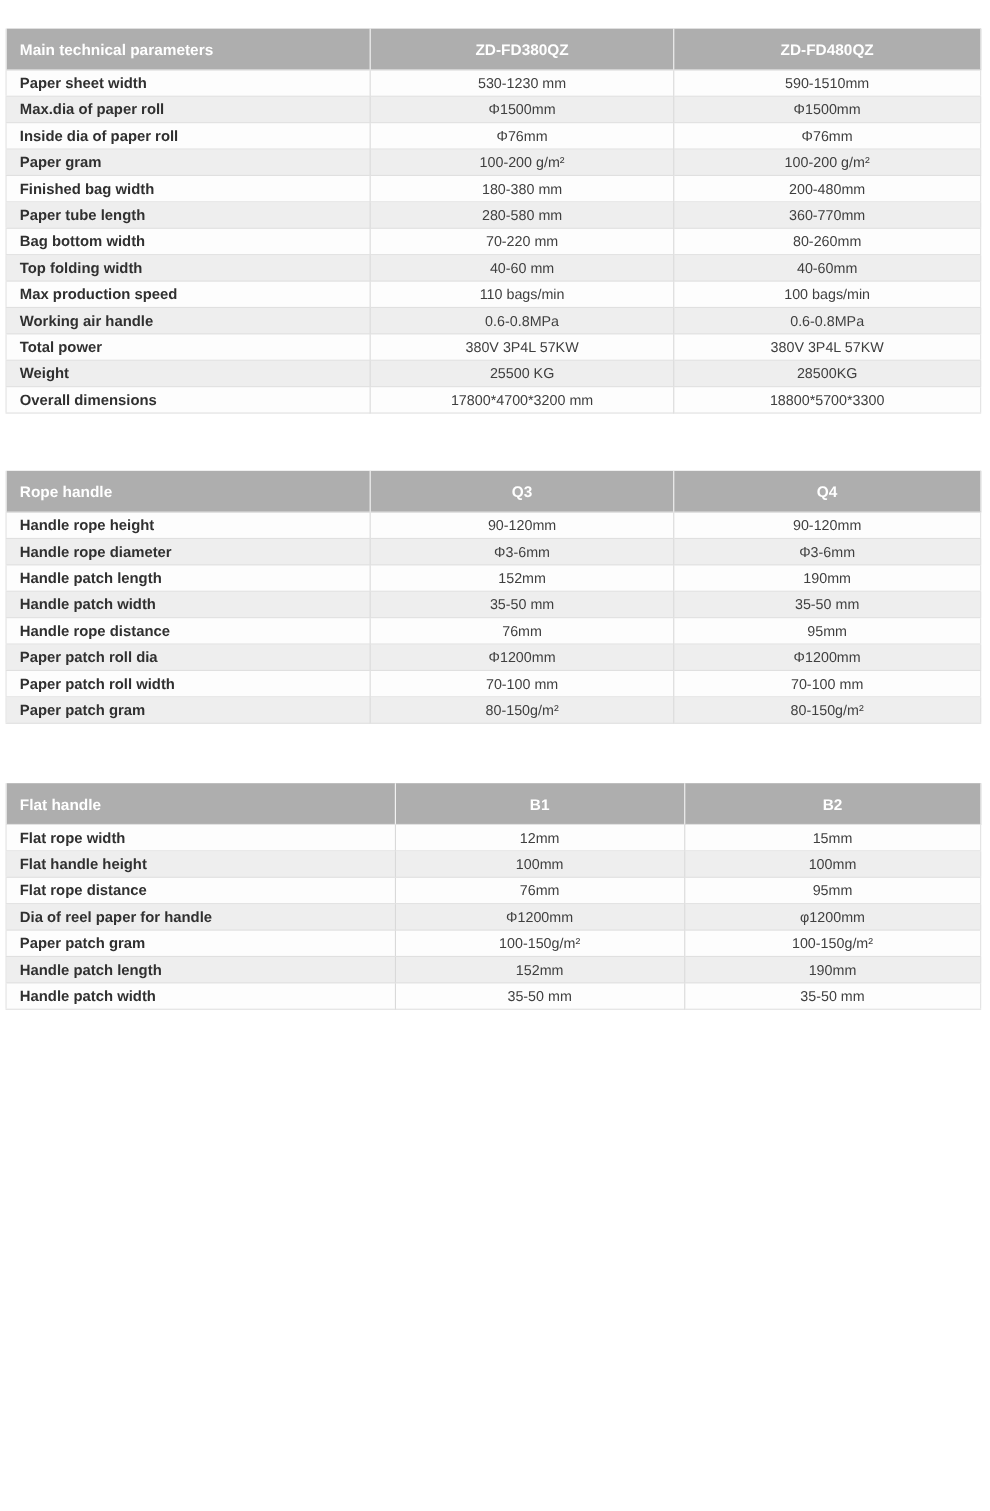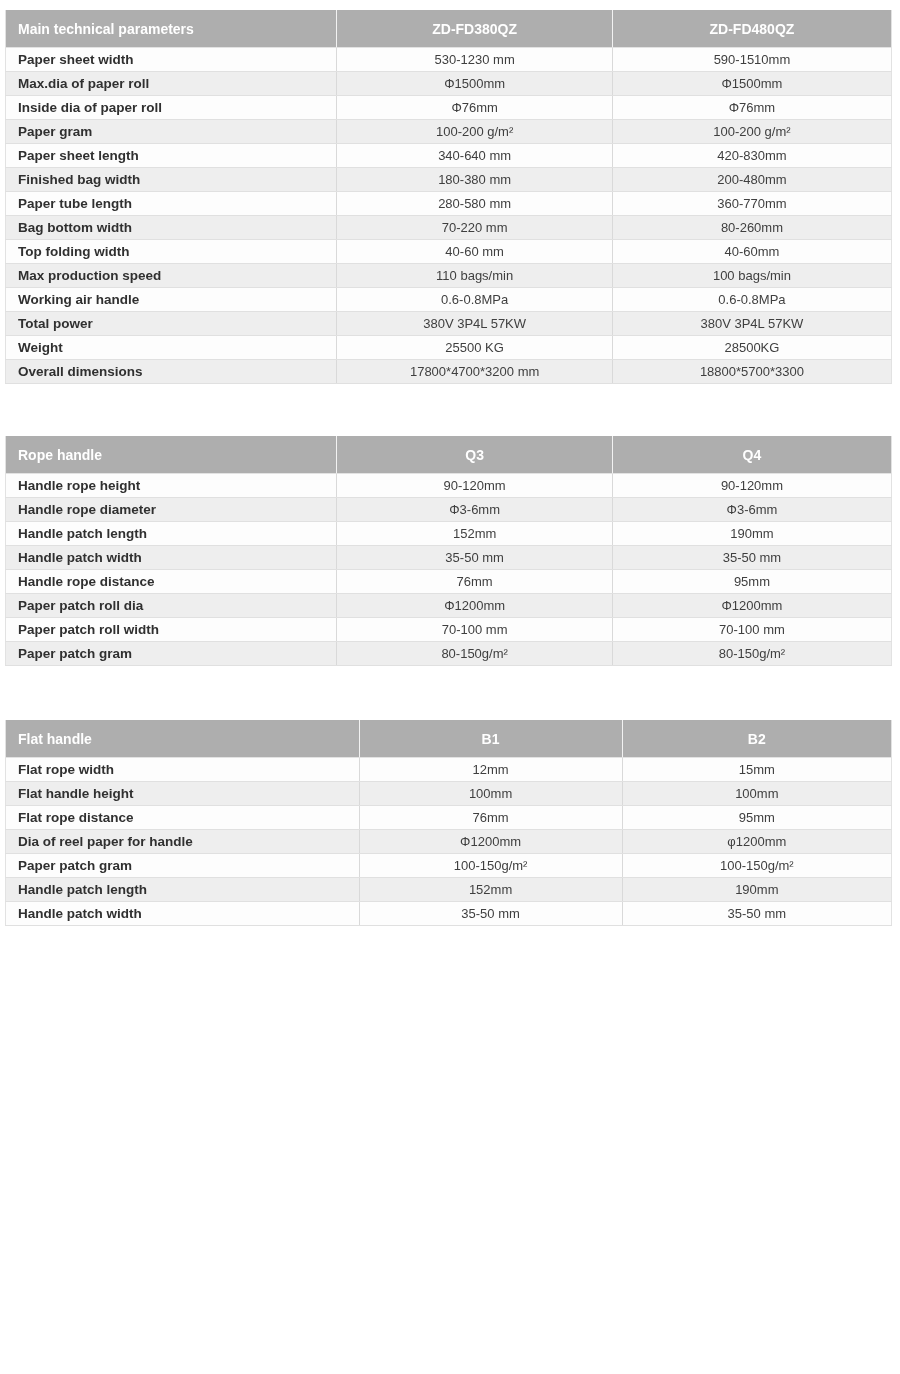--- a/index.html
+++ b/index.html
@@ -16,20 +16,21 @@
     box-sizing: border-box;
     width: 900px;
   }
   table.spec {
     width: 887px;
     border-collapse: collapse;
     table-layout: fixed;
     border-left: 1px solid #e2e2e2;
     border-right: 1px solid #e2e2e2;
     border-bottom: 1px solid #e2e2e2;
+    margin-top: 16px;
   }
   table.spec + table.spec { margin-top: 52px; }
   table.t3 { margin-top: 54px !important; }
 
   
   table.t12 col.c1 { width: 37.4%; }
   table.t12 col.c2 { width: 31.1%; }
   table.t12 col.c3 { width: 31.5%; }
   
   table.t3 col.c1 { width: 39.9%; }
@@ -107,25 +108,20 @@
           <td class="label-cell">Inside dia of paper roll</td>
           <td>Φ76mm</td>
           <td>Φ76mm</td>
         </tr>
         <tr>
           <td class="label-cell">Paper gram</td>
           <td>100-200  g/m²</td>
           <td>100-200  g/m²</td>
         </tr>
         <tr>
-          <td class="label-cell">Paper sheet length</td>
-          <td>340-640 mm</td>
-          <td>420-830mm</td>
-        </tr>
-        <tr>
           <td class="label-cell">Finished bag width</td>
           <td>180-380 mm</td>
           <td>200-480mm</td>
         </tr>
         <tr>
           <td class="label-cell">Paper tube length</td>
           <td>280-580 mm</td>
           <td>360-770mm</td>
         </tr>
         <tr>

